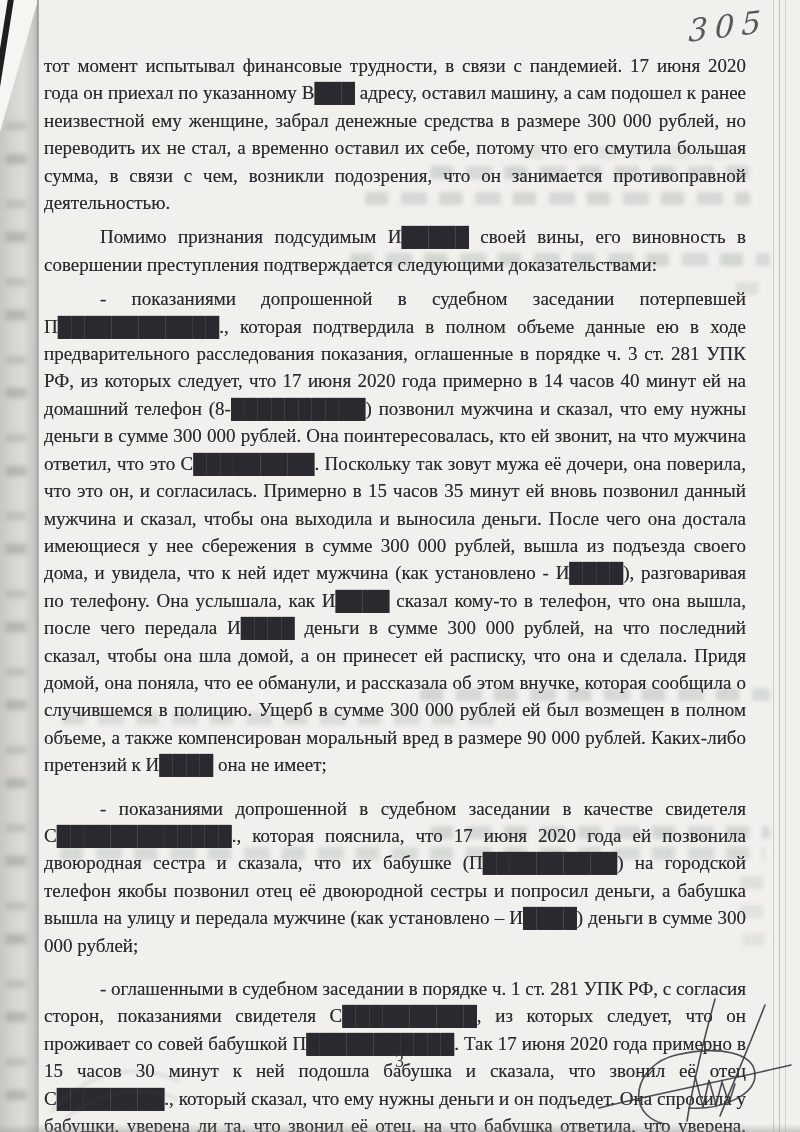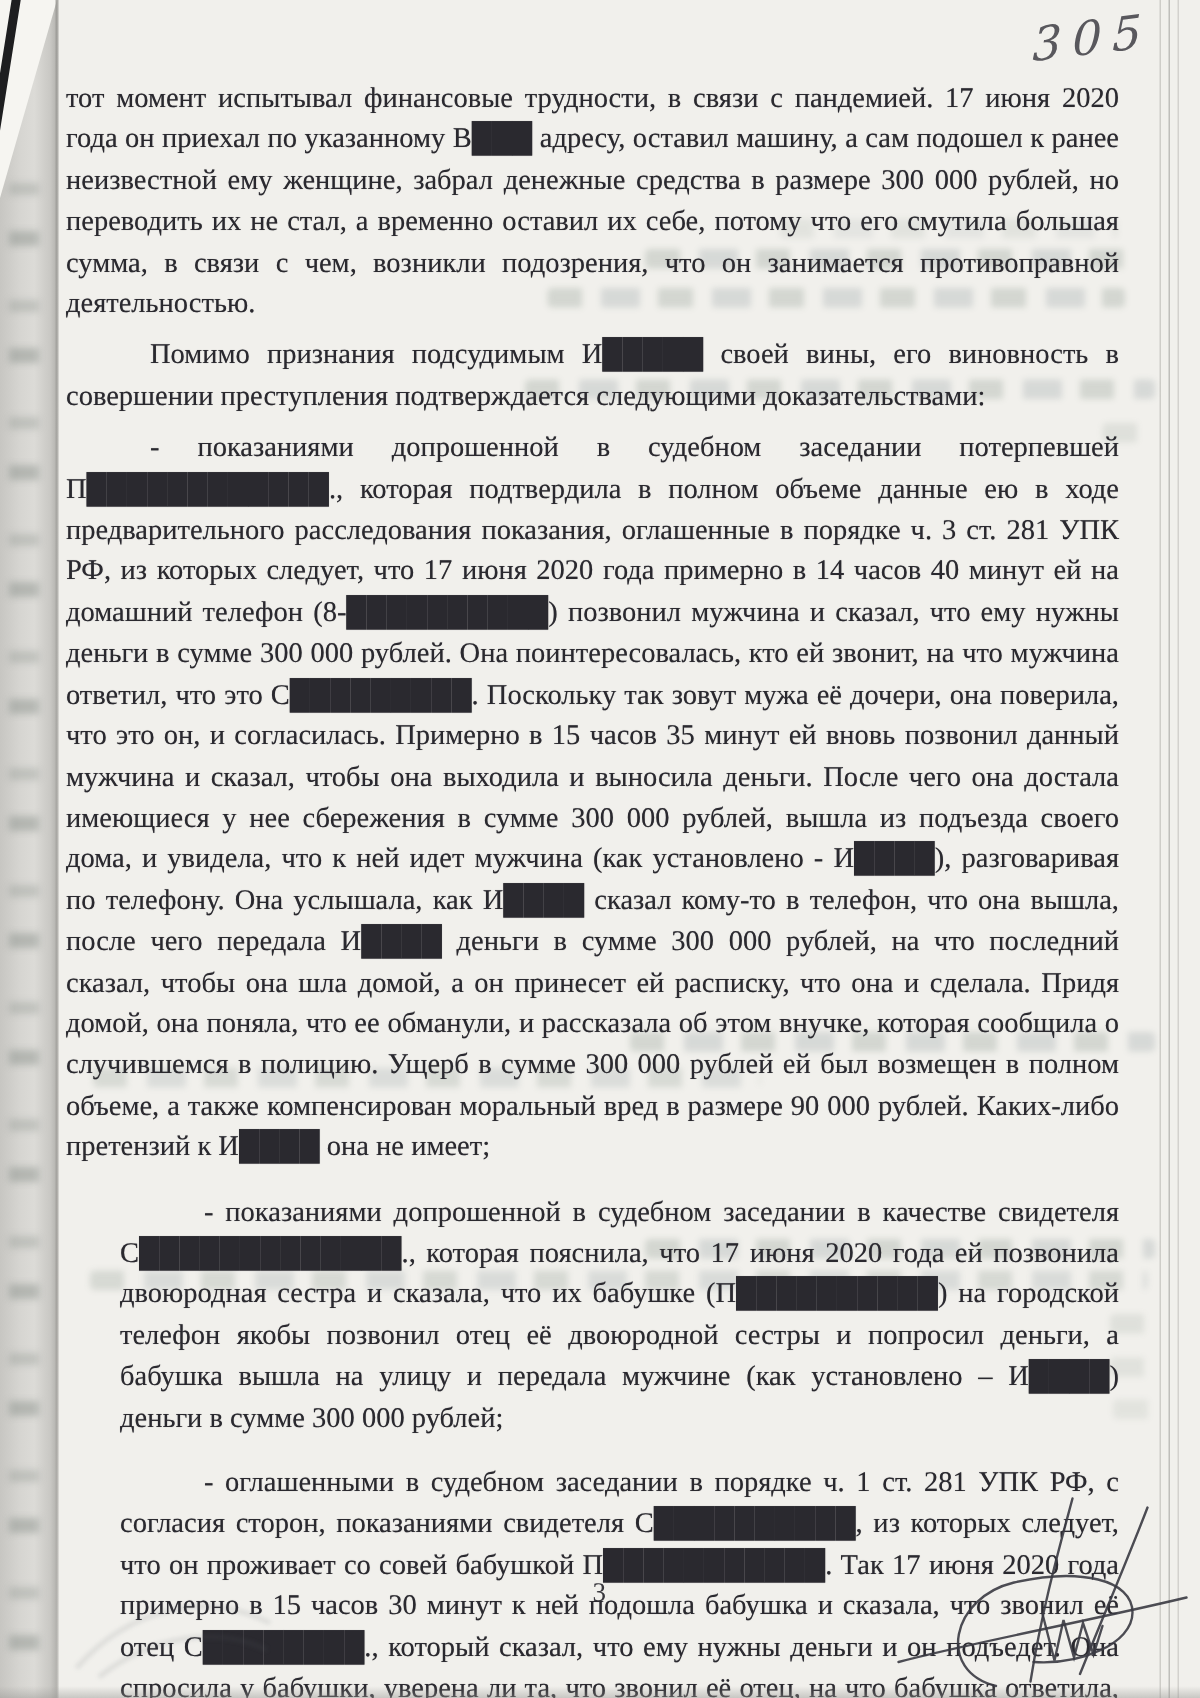--- a/index.html
+++ b/index.html
@@ -56,21 +56,21 @@
   
   .doc{
     position:absolute;left:44px;top:52px;width:702px;
     font-size:19px;line-height:27.4px;color:#2a292f;
     text-align:justify;
     text-shadow:0 0 .5px rgba(42,41,47,.55);
   }
   .doc p{margin:0;}
   .doc p.indent{text-indent:56px;}
   .doc p+p{margin-top:7px;}
-  .doc p.gap{margin-top:16px;margin-left:36px;}
+  .doc p.gap{margin-top:16px;}
   
   .ghost{
     position:absolute;height:13px;border-radius:3px;
     background:repeating-linear-gradient(90deg,
       rgba(122,138,126,.55) 0 23px, rgba(122,138,126,0) 23px 36px,
       rgba(112,128,134,.45) 36px 62px, rgba(112,128,134,0) 62px 74px);
     filter:blur(2.2px);opacity:.45;
   }
   
   .pageno{

